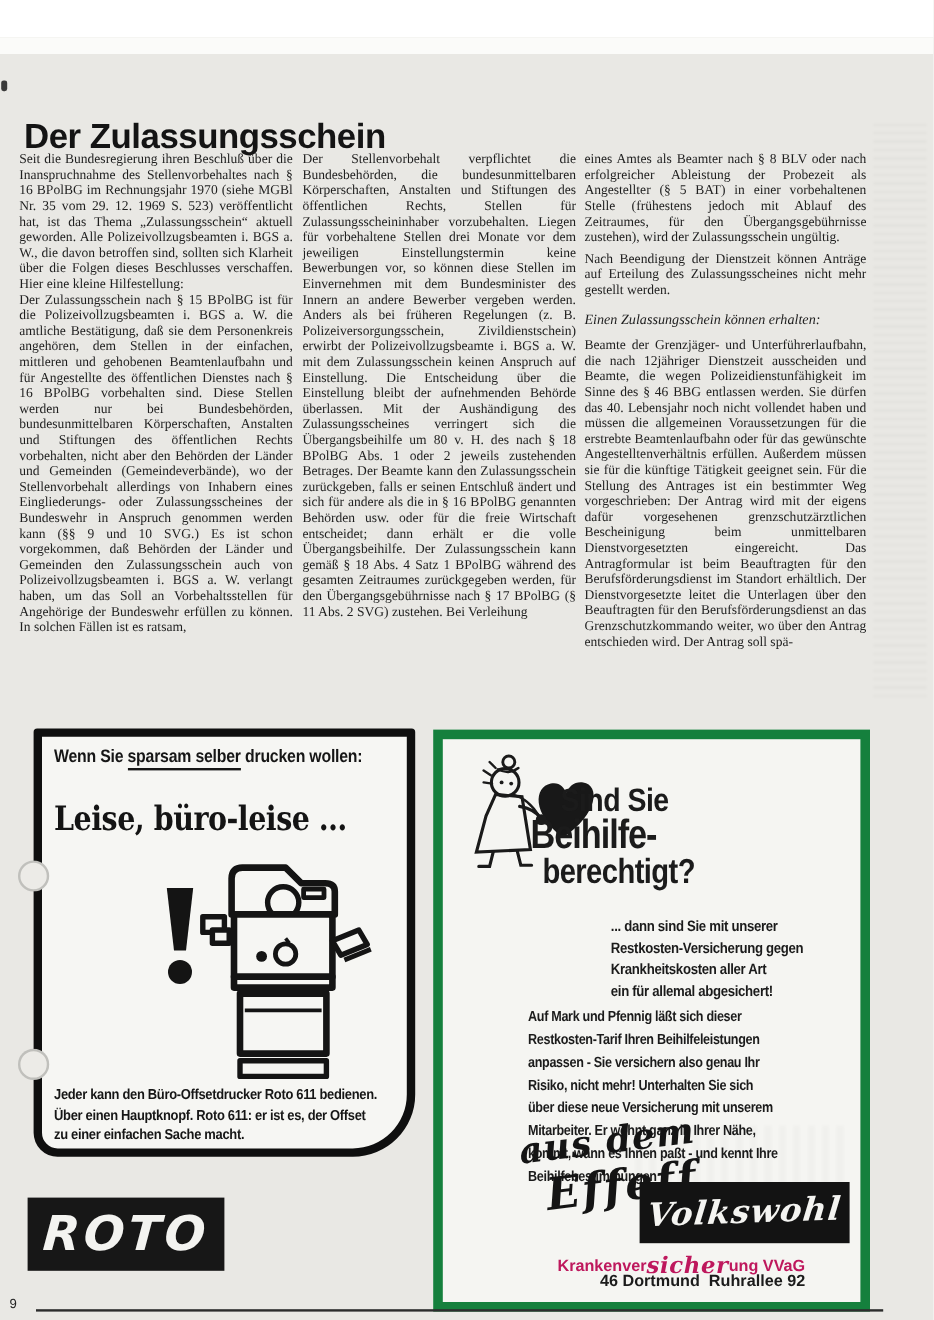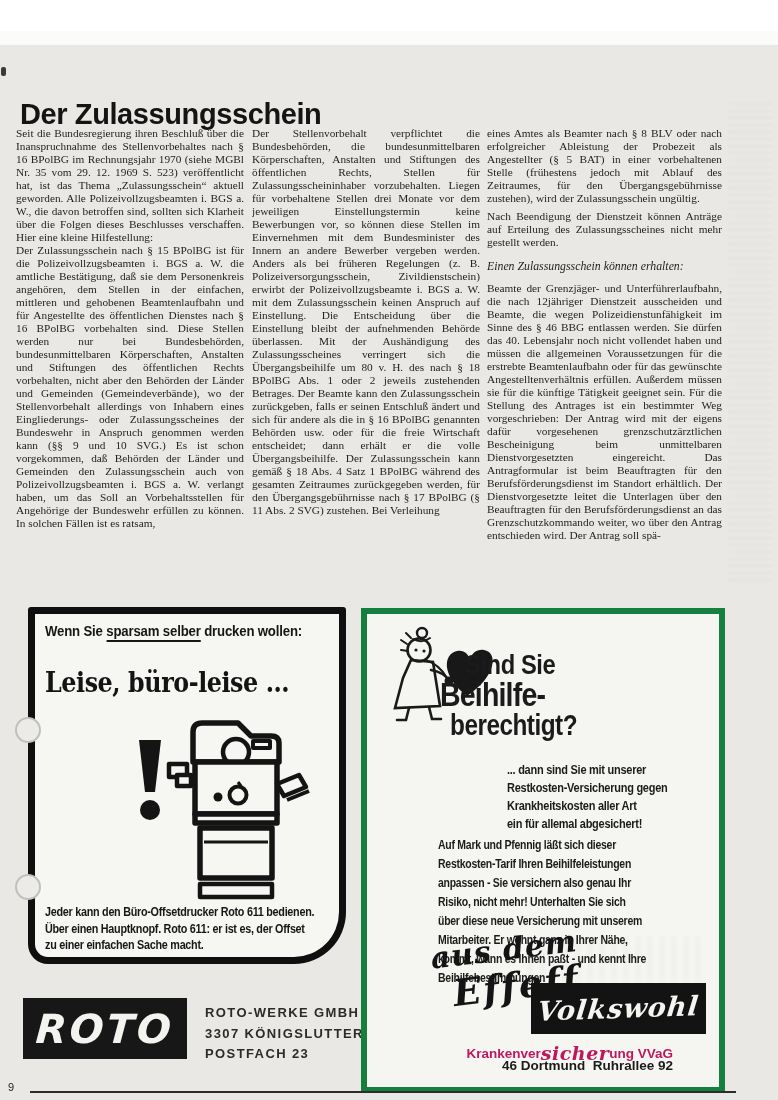--- a/index.html
+++ b/index.html
@@ -67,21 +67,21 @@
   .roto-addr {
     position:absolute; left:205px; top:972px;
     font-family:"Liberation Sans", sans-serif; font-weight:bold;
     font-size:13px; line-height:20.5px; letter-spacing:1.4px; color:#2b2b2b;
     white-space:pre-line;
   }
 
   
   .vw-box {
     position:absolute; left:361px; top:577px; width:364px; height:485px;
-    box-sizing:border-box; background:#f5f5f2; border:6px solid #15803d;
+    box-sizing:border-box; background:#f5f5f2; border:8px solid #15803d;
   }
   .vw-illus { position:absolute; left:16px; top:8px; }
   .vw-q { position:absolute; font-family:"Liberation Sans", sans-serif; font-weight:bold;
           color:#1b1b1b; transform-origin:left top; white-space:nowrap; }
   .vw-q1 { left:98px; top:36px; font-size:27px; letter-spacing:-0.5px; transform:scaleX(0.88); }
   .vw-q2 { left:73px; top:61px; font-size:34px; letter-spacing:-1px; transform:scaleX(0.84); }
   .vw-q3 { left:83px; top:95px; font-size:29px; letter-spacing:-0.6px; transform:scaleX(0.84); }
   .vw-intro {
     position:absolute; left:140px; top:147px; width:230px;
     font-family:"Liberation Sans", sans-serif; font-weight:bold;
@@ -195,23 +195,20 @@
       </g>
     </svg>
     <div class="roto-body">Jeder kann den Büro-Offsetdrucker Roto 611 bedienen.
 Über einen Hauptknopf. Roto 611: er ist es, der Offset
 zu einer einfachen Sache macht.</div>
   </div>
 
   <div class="roto-logo">
     <span>ROTO</span>
   </div>
-  <div class="roto-addr">ROTO-WERKE GMBH
-3307 KÖNIGSLUTTER
-POSTFACH 23</div>
 
   <div class="vw-box">
     <div class="bleed b2" style="left:160px; top:322px;"></div>
     <svg class="vw-illus" width="135" height="118" viewBox="0 0 135 118">
       <path d="M84,74 C58,54 60,32 74,29 C81,27.5 85,32 87,37 C89,31 94,27 101,28 C115,30 114,54 84,74 Z" fill="#181818"></path>
       <g stroke="#1a1a1a" fill="none" stroke-width="2.6" stroke-linecap="round">
         <circle cx="36" cy="28" r="11.5"></circle>
         <circle cx="39" cy="11" r="5" stroke-width="2.4"></circle>
         <path d="M30,17 Q39,22 47,16" stroke-width="2"></path>
         <path d="M24,22 L18,18 M25,29 L18,28 M28,16 L23,11" stroke-width="2"></path>

